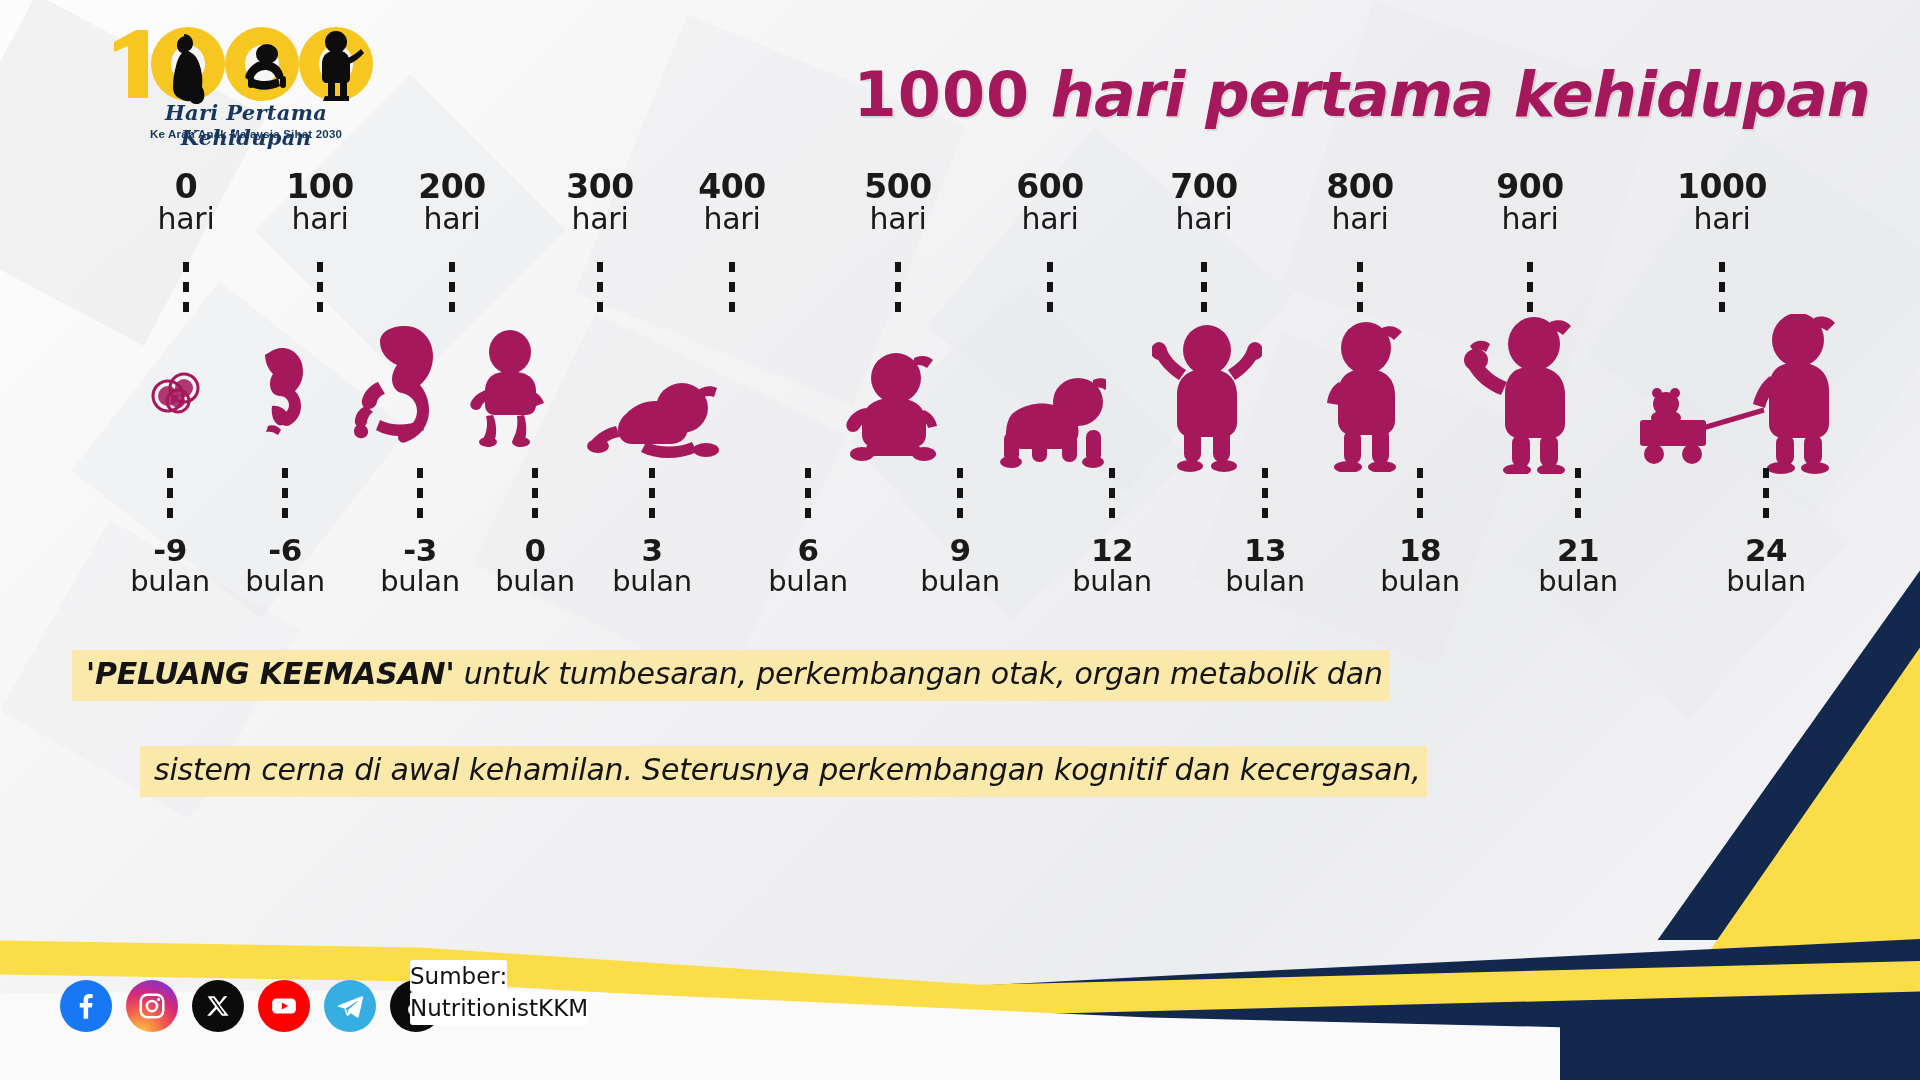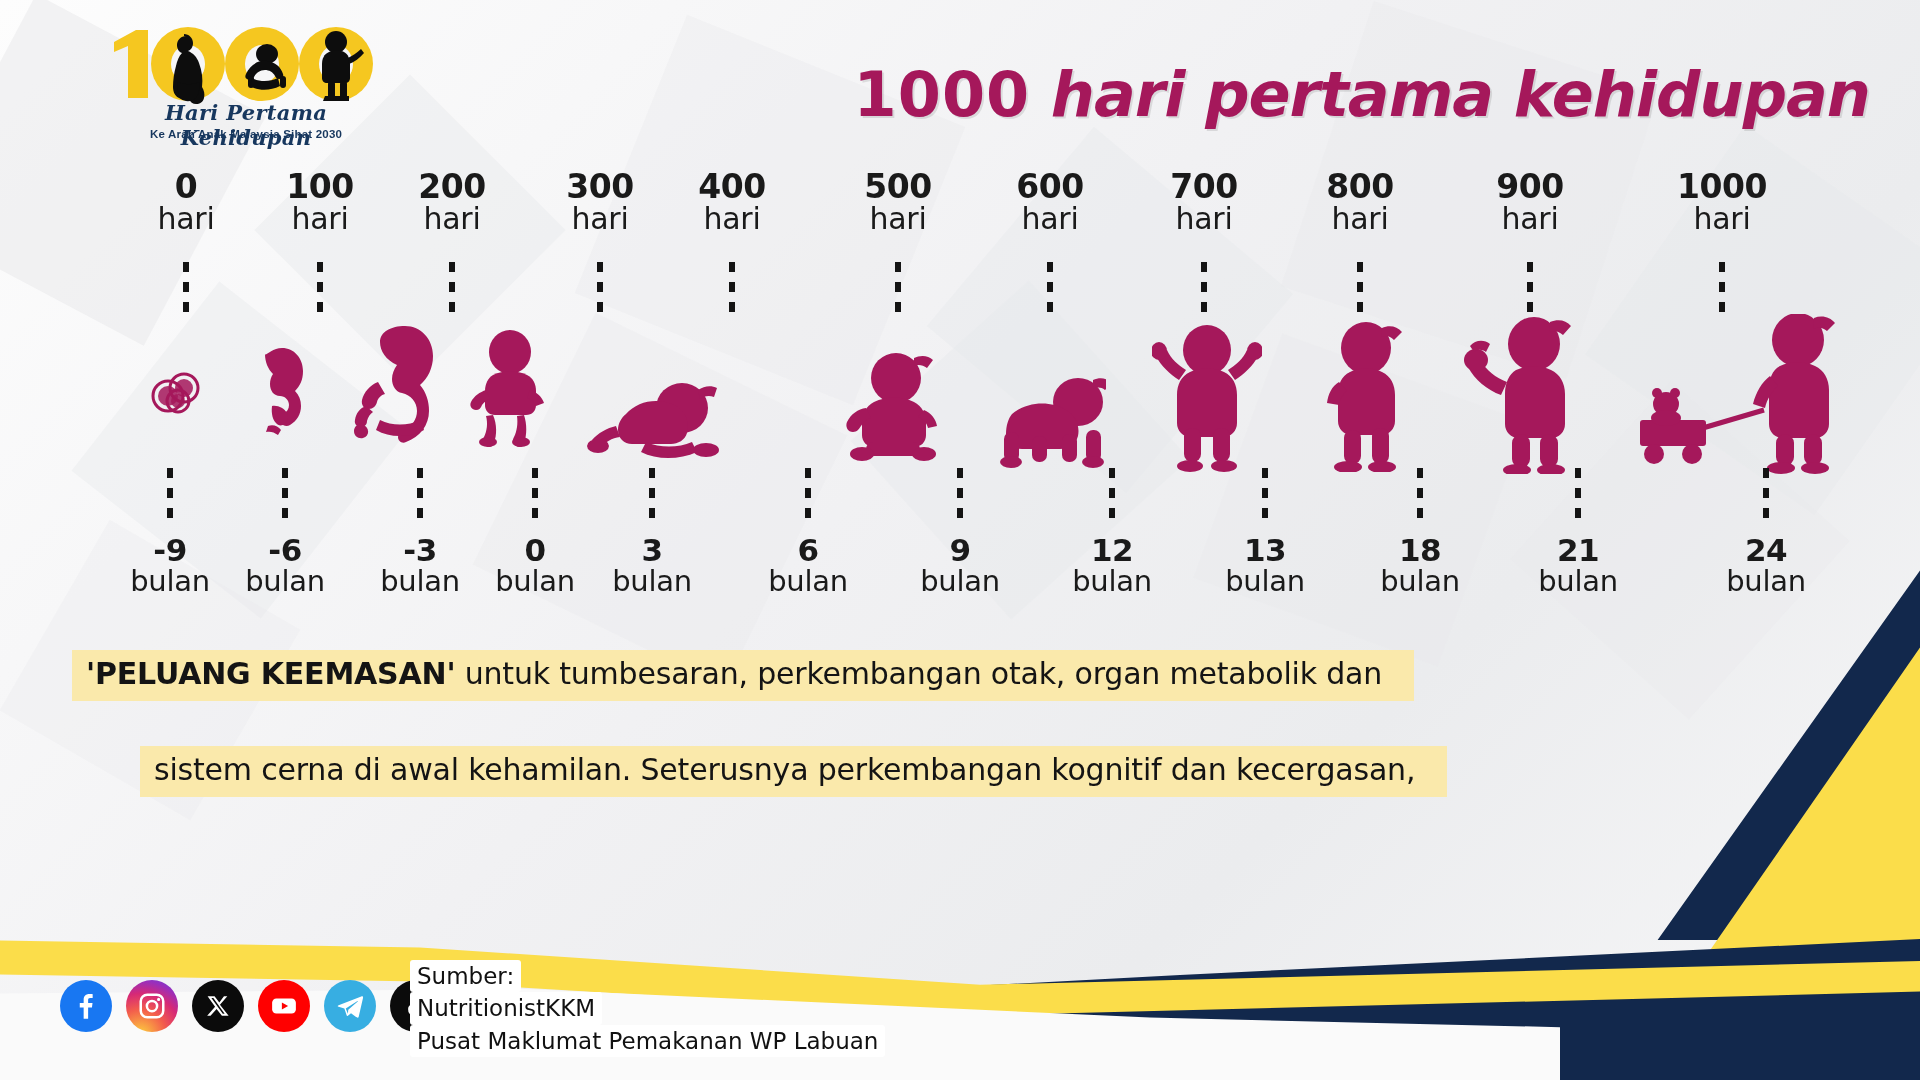--- a/index.html
+++ b/index.html
@@ -71,22 +71,23 @@
   .fig{position:absolute;bottom:0;}
   .fig svg{display:block;}
 
   
   .hl{
     position:absolute;
     background:#fae9ab;
     font-family:"DejaVu Sans", sans-serif;
     font-size:30px;color:#141414;font-weight:normal;
     white-space:nowrap;line-height:1;
-    padding:9px 32px 12px 14px;
+    padding:9px 6px 12px 14px;
     letter-spacing:-.2px;
+    font-style:italic;
   }
   .hl b{font-weight:bold;}
 
   
   .navy-wedge-right{
     position:absolute;right:0;top:520px;width:320px;height:420px;
     background:#12284c;
     clip-path:polygon(100% 0,100% 100%,18% 100%,100% 12%);
   }
   .yellow-right{
@@ -120,21 +121,21 @@
   .sc-yt{background:#ff0000;}
   .sc-tg{background:#37aee2;}
   .sc-tt{background:#0b0b0b;}
 
   
   .source{
     position:absolute;left:410px;top:960px;
     font-family:"DejaVu Sans", sans-serif;font-size:23px;color:#111;
     line-height:1.32;
   }
-  .source span{background:#ffffff;display:inline-block;padding:1px 7px;border-radius:3px;}
+  .source span{background:#ffffff;display:inline-block;padding:1px 0;border-radius:3px;}
 
   
   .nutri{position:absolute;left:1620px;top:900px;width:270px;height:150px;}
   .nutri-circle{
     position:absolute;left:100px;top:10px;width:128px;height:128px;border-radius:50%;
     border:4px solid #fff;overflow:hidden;
     box-shadow:0 0 0 1px rgba(0,0,0,.15);
   }
   .nq{position:absolute;width:50%;height:50%;}
   .nq1{left:0;top:0;background:linear-gradient(135deg,#e23b2e,#c0392b);}
@@ -530,17 +531,16 @@
     <div class="sc sc-tt">
       <svg width="28" height="28" viewBox="0 0 24 24" fill="#fff">
           <path d="M16.6 2h-3.1v13.1a2.6 2.6 0 11-2-2.53V9.4a5.7 5.7 0 105.1 5.66V8.6a6.6 6.6 0 003.9 1.26V6.8a3.8 3.8 0 01-3.9-3.8z"></path>
         </svg>
     </div>
   </div>
 
   <div class="source">
     <span>Sumber:</span><br>
     <span>NutritionistKKM</span><br>
-    <span>Pusat Maklumat Pemakanan WP Labuan</span>
   </div>
 
 
 </div>
 
 </body></html>

